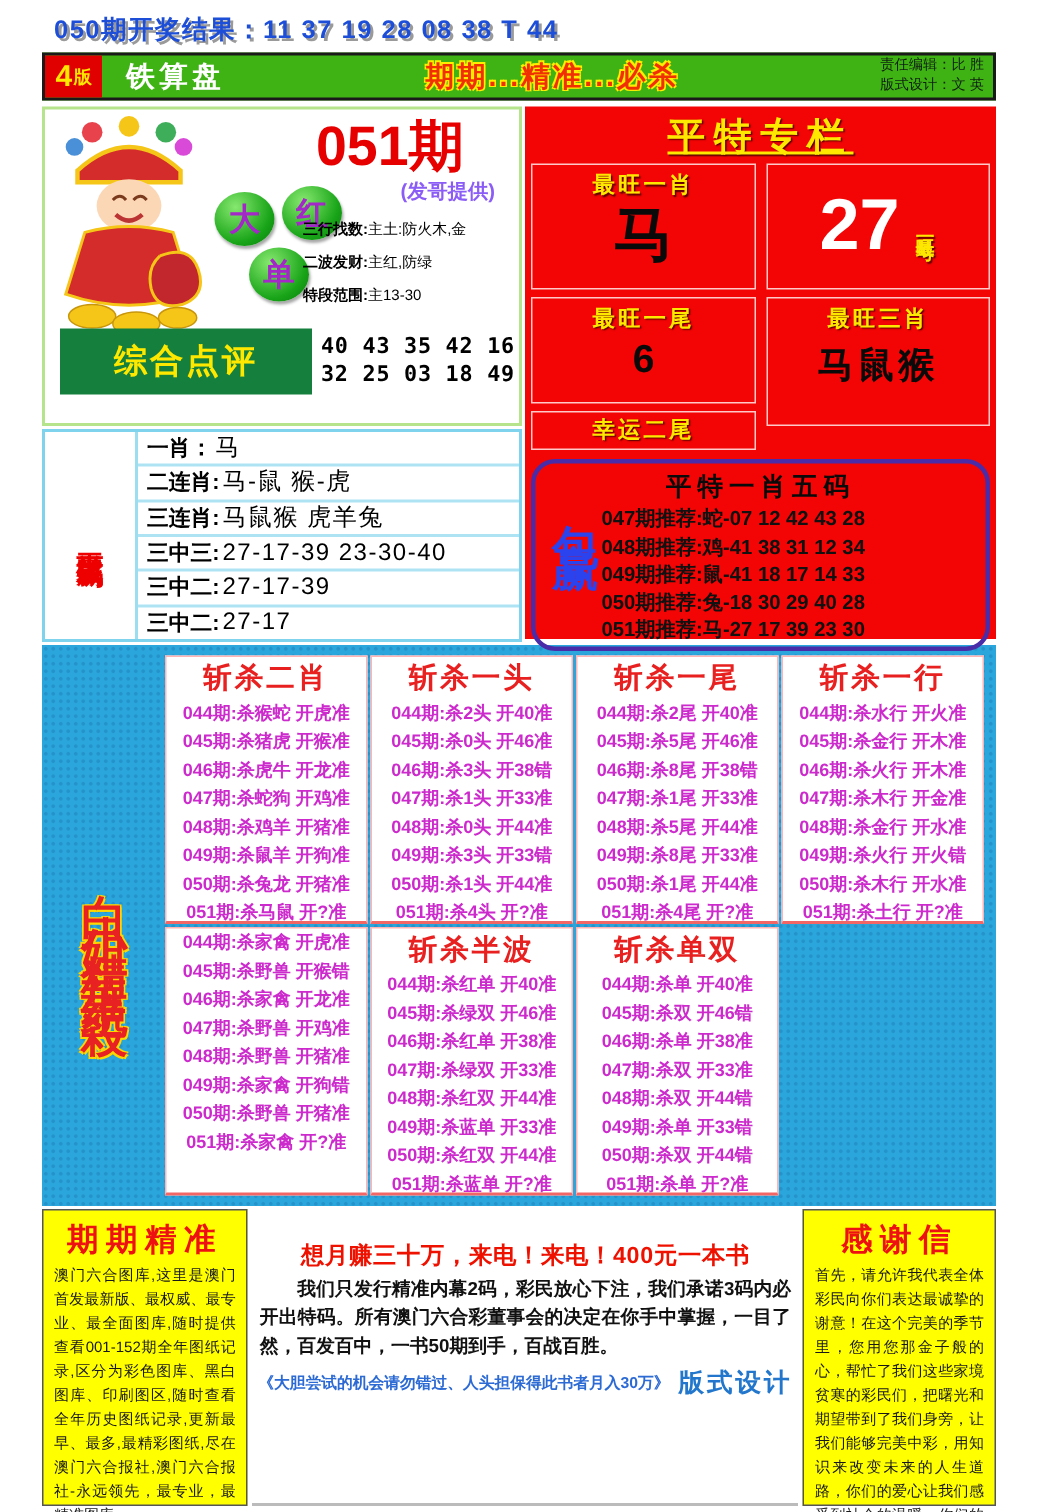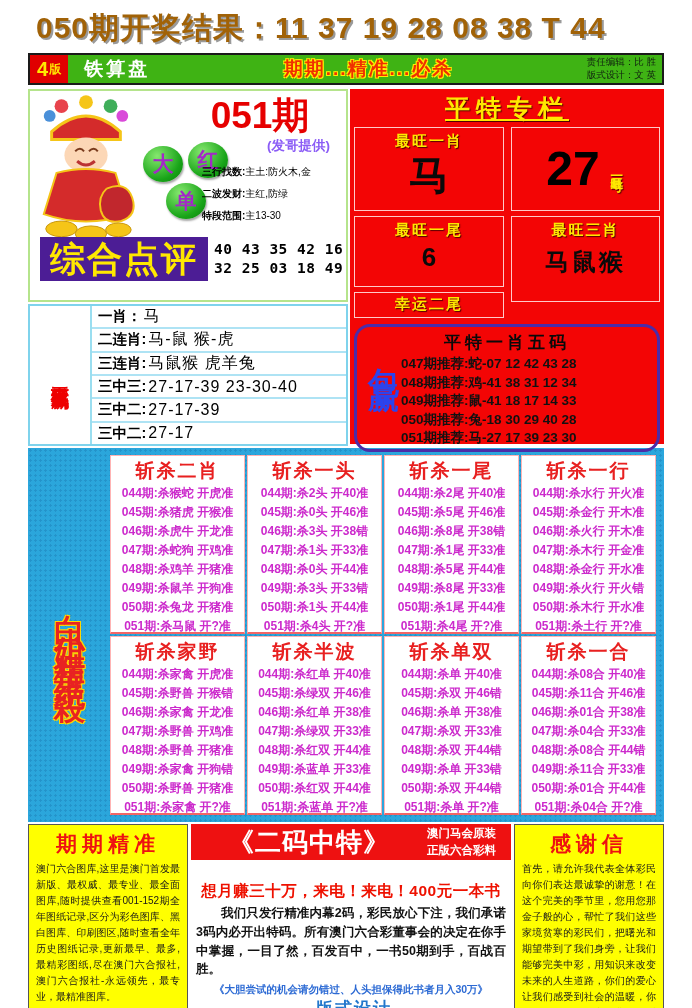--- a/index.html
+++ b/index.html
@@ -3,21 +3,21 @@
 <meta charset="utf-8">
 <style>
   html,body{margin:0;padding:0;}
   body{
     width:692px;height:1008px;background:#fff;overflow:hidden;position:relative;
     font-family:"Liberation Sans","DejaVu Sans",sans-serif;
   }
   .page{position:absolute;left:28px;top:0;width:636px;}
   
   .result-line{
-    margin:8px 0 4px 8px;font-size:30px;font-weight:bold;color:#a16207;
+    margin:8px 0 4px 8px;font-size:17px;font-weight:bold;color:#1d4ed8;
     text-shadow:2px 2px 0 #9a9a9a;letter-spacing:1px;white-space:nowrap;
   }
   
   .masthead{
     height:28px;background:#3fb314;border:2px solid #1a1a1a;display:flex;align-items:center;
   }
   .edition{
     background:#e00000;height:100%;display:flex;align-items:baseline;justify-content:center;
     padding:0 7px;color:#ffe800;font-weight:bold;align-items:center;
   }
@@ -45,22 +45,22 @@
     color:#a428c8;font-size:21px;font-weight:bold;display:flex;align-items:center;justify-content:center;
     box-shadow:1px 2px 2px rgba(0,0,0,.35);
   }
   .badge-1{left:113px;top:55px;}
   .badge-2{left:158px;top:51px;}
   .badge-3{left:136px;top:92px;}
   .tips{position:absolute;left:172px;top:70px;width:176px;}
   .tip-line{font-size:10px;color:#000;line-height:22px;white-space:nowrap;}
   .tip-line b{font-weight:bold;}
   .review-box{
-    position:absolute;left:10px;top:146px;width:168px;height:44px;background:#4c1d95;
-    color:#ffe800;font-size:35px;font-weight:bold;display:flex;align-items:center;justify-content:center;
+    position:absolute;left:10px;top:146px;width:168px;height:44px;background:#15803d;
+    color:#ffe800;font-size:22px;font-weight:bold;display:flex;align-items:center;justify-content:center;
     letter-spacing:2px;
   }
   .review-nums{
     position:absolute;left:184px;top:149px;font-family:"DejaVu Sans Mono",monospace;
     font-size:14.5px;font-weight:bold;color:#000;line-height:19px;white-space:nowrap;letter-spacing:0.5px;
   }
   
   .panel-win{
     margin-top:2px;height:138px;border:2px solid #7fd3ec;background:#fff;display:flex;
   }
@@ -95,21 +95,21 @@
   }
   .pt-box .val{color:#0a0a0a;font-weight:bold;}
   .box-h1{height:82px;}
   .box-h2{height:69px;}
   .box-lucky{height:24px;}
   .box-r2{height:84px;}
   .val-big{font-size:40px;line-height:48px;}
   .val-6{font-size:26px;line-height:34px;}
   .val-3x{font-size:24px;line-height:44px;letter-spacing:3px;}
   .numbox{display:flex;align-items:center;justify-content:center;}
-  .num27{font-size:48px;font-weight:bold;color:#000000;line-height:80px;}
+  .num27{font-size:48px;font-weight:bold;color:#ffffff;line-height:80px;}
   .num27-side{
     writing-mode:vertical-rl;text-orientation:upright;color:#ffe800;font-size:12.5px;font-weight:bold;
     margin-left:8px;text-shadow:1px 1px 1px #550000;letter-spacing:1px;
   }
   .five-codes{
     position:relative;border:3px solid #4b2ca8;border-radius:16px;margin-top:1px;height:118px;
     padding-top:4px;
   }
   .fc-title{text-align:center;color:#0a0a0a;font-size:17px;font-weight:bold;letter-spacing:4px;}
   .fc-vert{
@@ -156,21 +156,21 @@
   }
   .banner-side{width:84px;color:#fff;font-size:11.5px;font-weight:bold;line-height:1.45;white-space:nowrap;}
   .headline{
     color:#ee1100;font-size:15.5px;font-weight:bold;text-align:center;margin-top:21px;white-space:nowrap;
     letter-spacing:0.5px;
   }
   .center-body{
     font-size:12.5px;font-weight:bold;color:#111;line-height:1.5;text-align:justify;
     padding:2px 5px 0 5px;text-indent:2em;
   }
-  .note-row{display:flex;align-items:center;margin-top:4px;padding:0 4px;flex-direction:column;}
+  .note-row{display:flex;align-items:center;margin-top:4px;padding:0 4px;}
   .note{color:#2c6ad4;font-size:10.5px;font-weight:bold;white-space:nowrap;}
   .cod{color:#2277cc;font-size:17px;font-weight:bold;margin-left:6px;letter-spacing:2px;white-space:nowrap;}
 </style>
 </head>
 <body>
 
 <div class="page">
 
   <div class="result-line">050期开奖结果：11 37 19 28 08 38 T 44</div>
 
@@ -338,21 +338,20 @@
           <div class="kill-row">044期:杀水行 开火准</div>
           <div class="kill-row">045期:杀金行 开木准</div>
           <div class="kill-row">046期:杀火行 开木准</div>
           <div class="kill-row">047期:杀木行 开金准</div>
           <div class="kill-row">048期:杀金行 开水准</div>
           <div class="kill-row">049期:杀火行 开火错</div>
           <div class="kill-row">050期:杀木行 开水准</div>
           <div class="kill-row">051期:杀土行 开?准</div>
         </div>
         <div class="kill-panel">
-          <div class="kill-title">斩杀家野</div>
           <div class="kill-row">044期:杀家禽 开虎准</div>
           <div class="kill-row">045期:杀野兽 开猴错</div>
           <div class="kill-row">046期:杀家禽 开龙准</div>
           <div class="kill-row">047期:杀野兽 开鸡准</div>
           <div class="kill-row">048期:杀野兽 开猪准</div>
           <div class="kill-row">049期:杀家禽 开狗错</div>
           <div class="kill-row">050期:杀野兽 开猪准</div>
           <div class="kill-row">051期:杀家禽 开?准</div>
         </div>
         <div class="kill-panel">
@@ -370,47 +369,29 @@
           <div class="kill-title">斩杀单双</div>
           <div class="kill-row">044期:杀单 开40准</div>
           <div class="kill-row">045期:杀双 开46错</div>
           <div class="kill-row">046期:杀单 开38准</div>
           <div class="kill-row">047期:杀双 开33准</div>
           <div class="kill-row">048期:杀双 开44错</div>
           <div class="kill-row">049期:杀单 开33错</div>
           <div class="kill-row">050期:杀双 开44错</div>
           <div class="kill-row">051期:杀单 开?准</div>
         </div>
-        <div class="kill-panel">
-          <div class="kill-title">斩杀一合</div>
-          <div class="kill-row">044期:杀08合 开40准</div>
-          <div class="kill-row">045期:杀11合 开46准</div>
-          <div class="kill-row">046期:杀01合 开38准</div>
-          <div class="kill-row">047期:杀04合 开33准</div>
-          <div class="kill-row">048期:杀08合 开44错</div>
-          <div class="kill-row">049期:杀11合 开33准</div>
-          <div class="kill-row">050期:杀01合 开44准</div>
-          <div class="kill-row">051期:杀04合 开?准</div>
-        </div>
       </div>
   </div>
 
   <div class="bottom">
     <div class="yellow-panel bp-left">
       <div class="yp-title">期期精准</div>
       <div class="yp-body">澳门六合图库,这里是澳门首发最新版、最权威、最专业、最全面图库,随时提供查看001-152期全年图纸记录,区分为彩色图库、黑白图库、印刷图区,随时查看全年历史图纸记录,更新最早、最多,最精彩图纸,尽在澳门六合报社,澳门六合报社-永远领先，最专业，最精准图库。</div>
     </div>
     <div class="bp-center">
-      <div class="banner">
-        <div class="banner-title">《二码中特》</div>
-        <div class="banner-side">
-          <div>澳门马会原装</div>
-          <div>正版六合彩料</div>
-        </div>
-      </div>
       <div class="headline">想月赚三十万，来电！来电！400元一本书</div>
       <div class="center-body">我们只发行精准内幕2码，彩民放心下注，我们承诺3码内必开出特码。所有澳门六合彩董事会的决定在你手中掌握，一目了然，百发百中，一书50期到手，百战百胜。</div>
       <div class="note-row">
         <span class="note">《大胆尝试的机会请勿错过、人头担保得此书者月入30万》</span>
         <span class="cod">版式设计</span>
       </div>
     </div>
     <div class="yellow-panel bp-right">
       <div class="yp-title">感谢信</div>
       <div class="yp-body">首先，请允许我代表全体彩民向你们表达最诚挚的谢意！在这个完美的季节里，您用您那金子般的心，帮忙了我们这些家境贫寒的彩民们，把曙光和期望带到了我们身旁，让我们能够完美中彩，用知识来改变未来的人生道路，你们的爱心让我们感受到社会的温暖，你们的好彩免除了我们贫困的后顾之忧，让我们渴望新生活的心倍受感</div>

